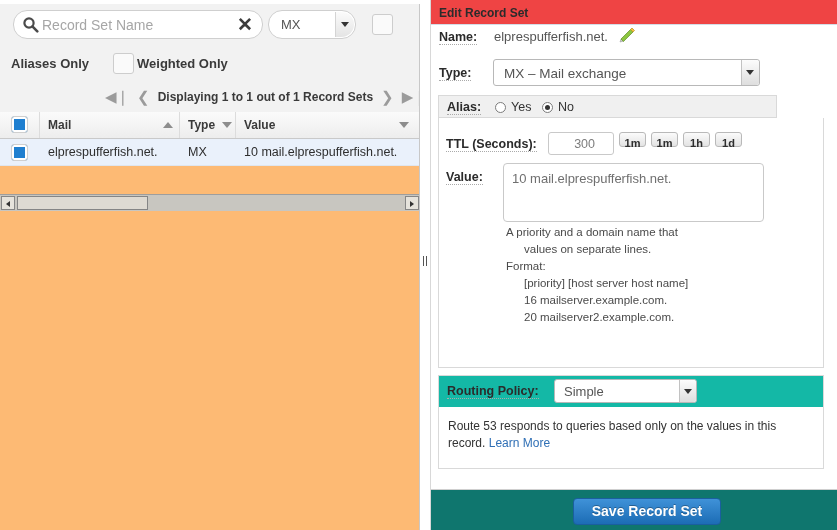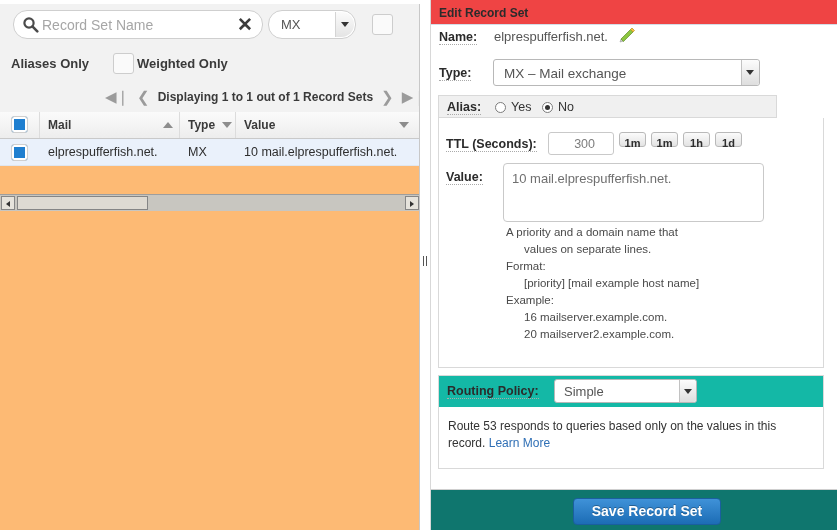--- a/index.html
+++ b/index.html
@@ -403,22 +403,21 @@
   <div class="ttl-btn" id="ttl-1h">1h</div>
   <div class="ttl-btn" id="ttl-1d">1d</div>
 
   <div class="dotted-lbl" id="value-label">Value:</div>
   <textarea class="value-ta" style="">10 mail.elprespufferfish.net.</textarea>
 
   <div class="help">
     <span>A priority and a domain name that</span>
     <span class="ind">values on separate lines.</span>
     <span style="display:block;">Format:</span>
-    <span class="ind">[priority] [mail example host name]</span>
-    <span style="display:block;">Example:</span>
+    <span class="ind">[priority] [host server host name]</span>
     <span class="ind">16 mailserver.example.com.</span>
     <span class="ind">20 mailserver2.example.com.</span>
   </div>
 
   <div class="routing-box">
     <div class="dotted-lbl" id="routing-label">Routing Policy:</div>
     <div class="routing-dd">
       <div class="sel-text">Simple</div>
       <div class="arrow-btn">
         <div class="caret-dn"></div>

